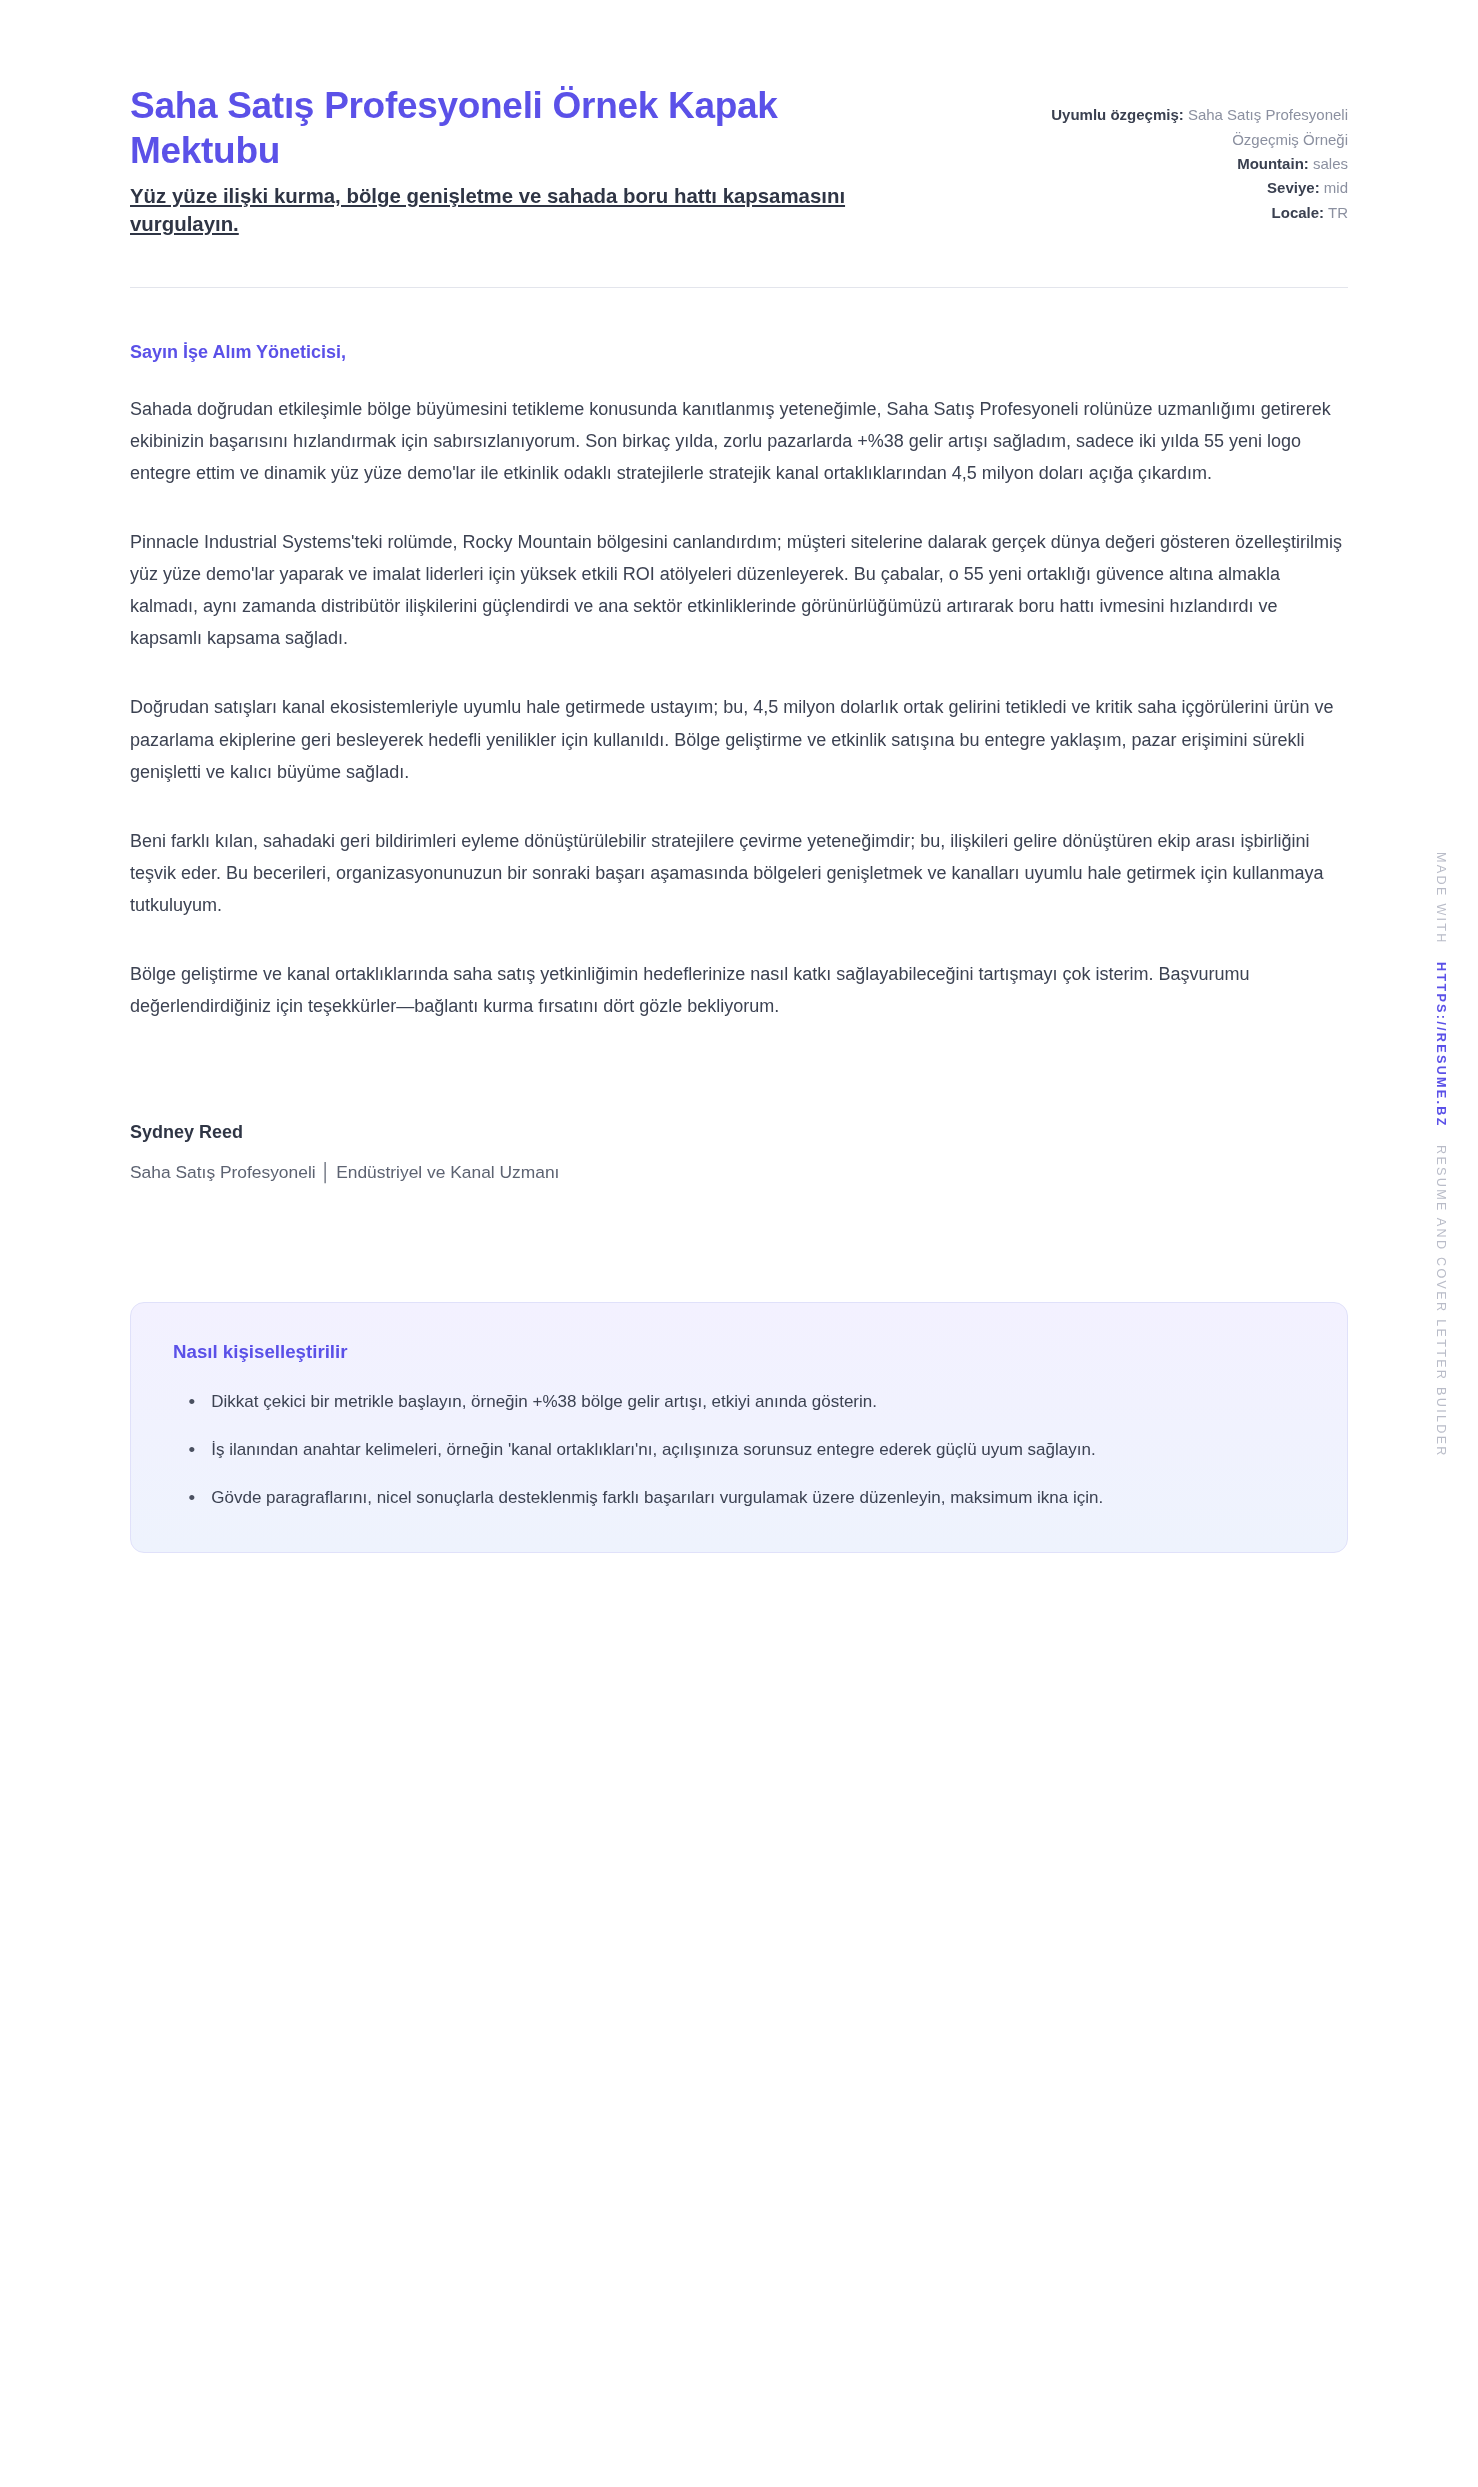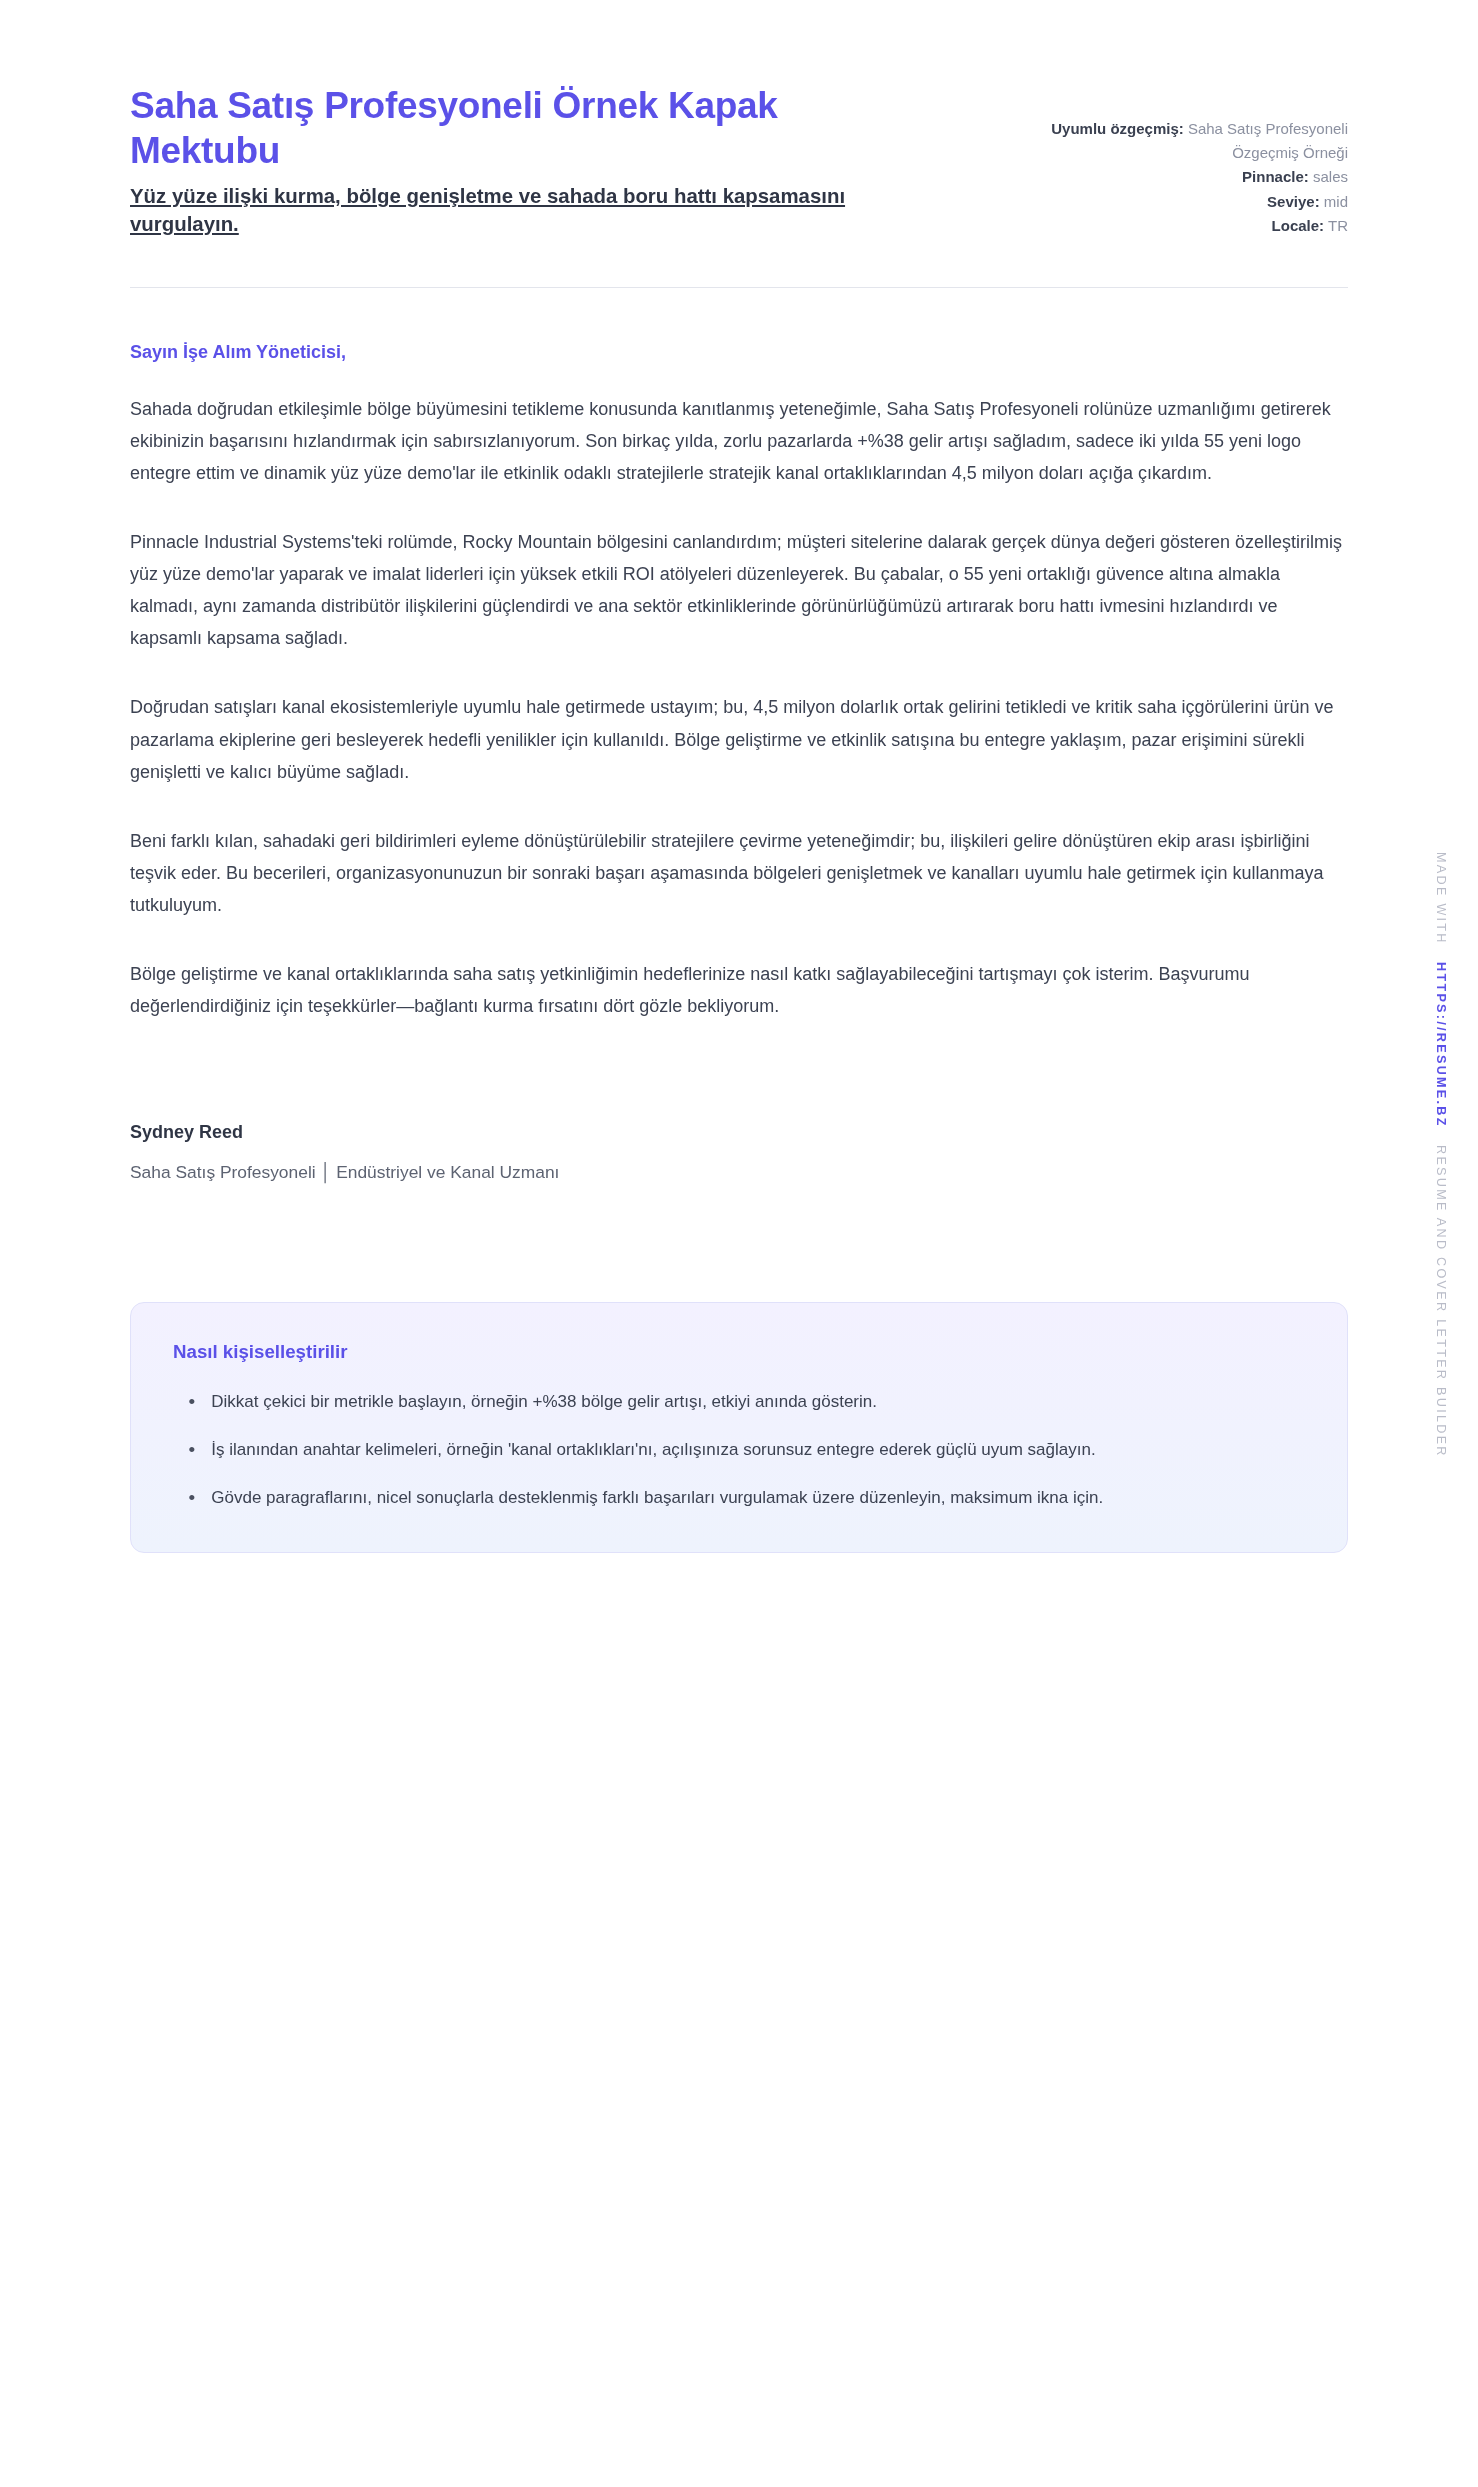--- a/index.html
+++ b/index.html
@@ -17,21 +17,21 @@
   .page {
     width: 1478px;
     min-height: 2487px;
     padding: 83px 130px 0 130px;
     position: relative;
   }
 
   
   .header {
     display: flex;
-    align-items: flex-end;
+    align-items: center;
     justify-content: space-between;
     gap: 52px;
   }
   .header-left { flex: 1 1 auto; max-width: 757px; }
   .doc-title {
     font-size: 37px;
     line-height: 1.22;
     font-weight: 700;
     color: #5b51e8;
     margin: 0 0 8.7px 0;
@@ -185,21 +185,21 @@
     <div class="header-left">
       <h1 class="doc-title">Saha Satış Profesyoneli Örnek Kapak Mektubu</h1>
       <p class="doc-subtitle">Yüz yüze ilişki kurma, bölge genişletme ve sahada boru hattı kapsamasını vurgulayın.</p>
     </div>
     <div class="header-meta">
       <p class="meta-row">
         <span class="meta-key">Uyumlu özgeçmiş:</span>
         <span class="meta-val">Saha Satış Profesyoneli Özgeçmiş Örneği</span>
       </p>
       <p class="meta-row">
-        <span class="meta-key">Pinnacle:</span>
+        <span class="meta-key">Mountain:</span>
         <span class="meta-val">sales</span>
       </p>
       <p class="meta-row">
         <span class="meta-key">Seviye:</span>
         <span class="meta-val">mid</span>
       </p>
       <p class="meta-row">
         <span class="meta-key">Locale:</span>
         <span class="meta-val">TR</span>
       </p>

